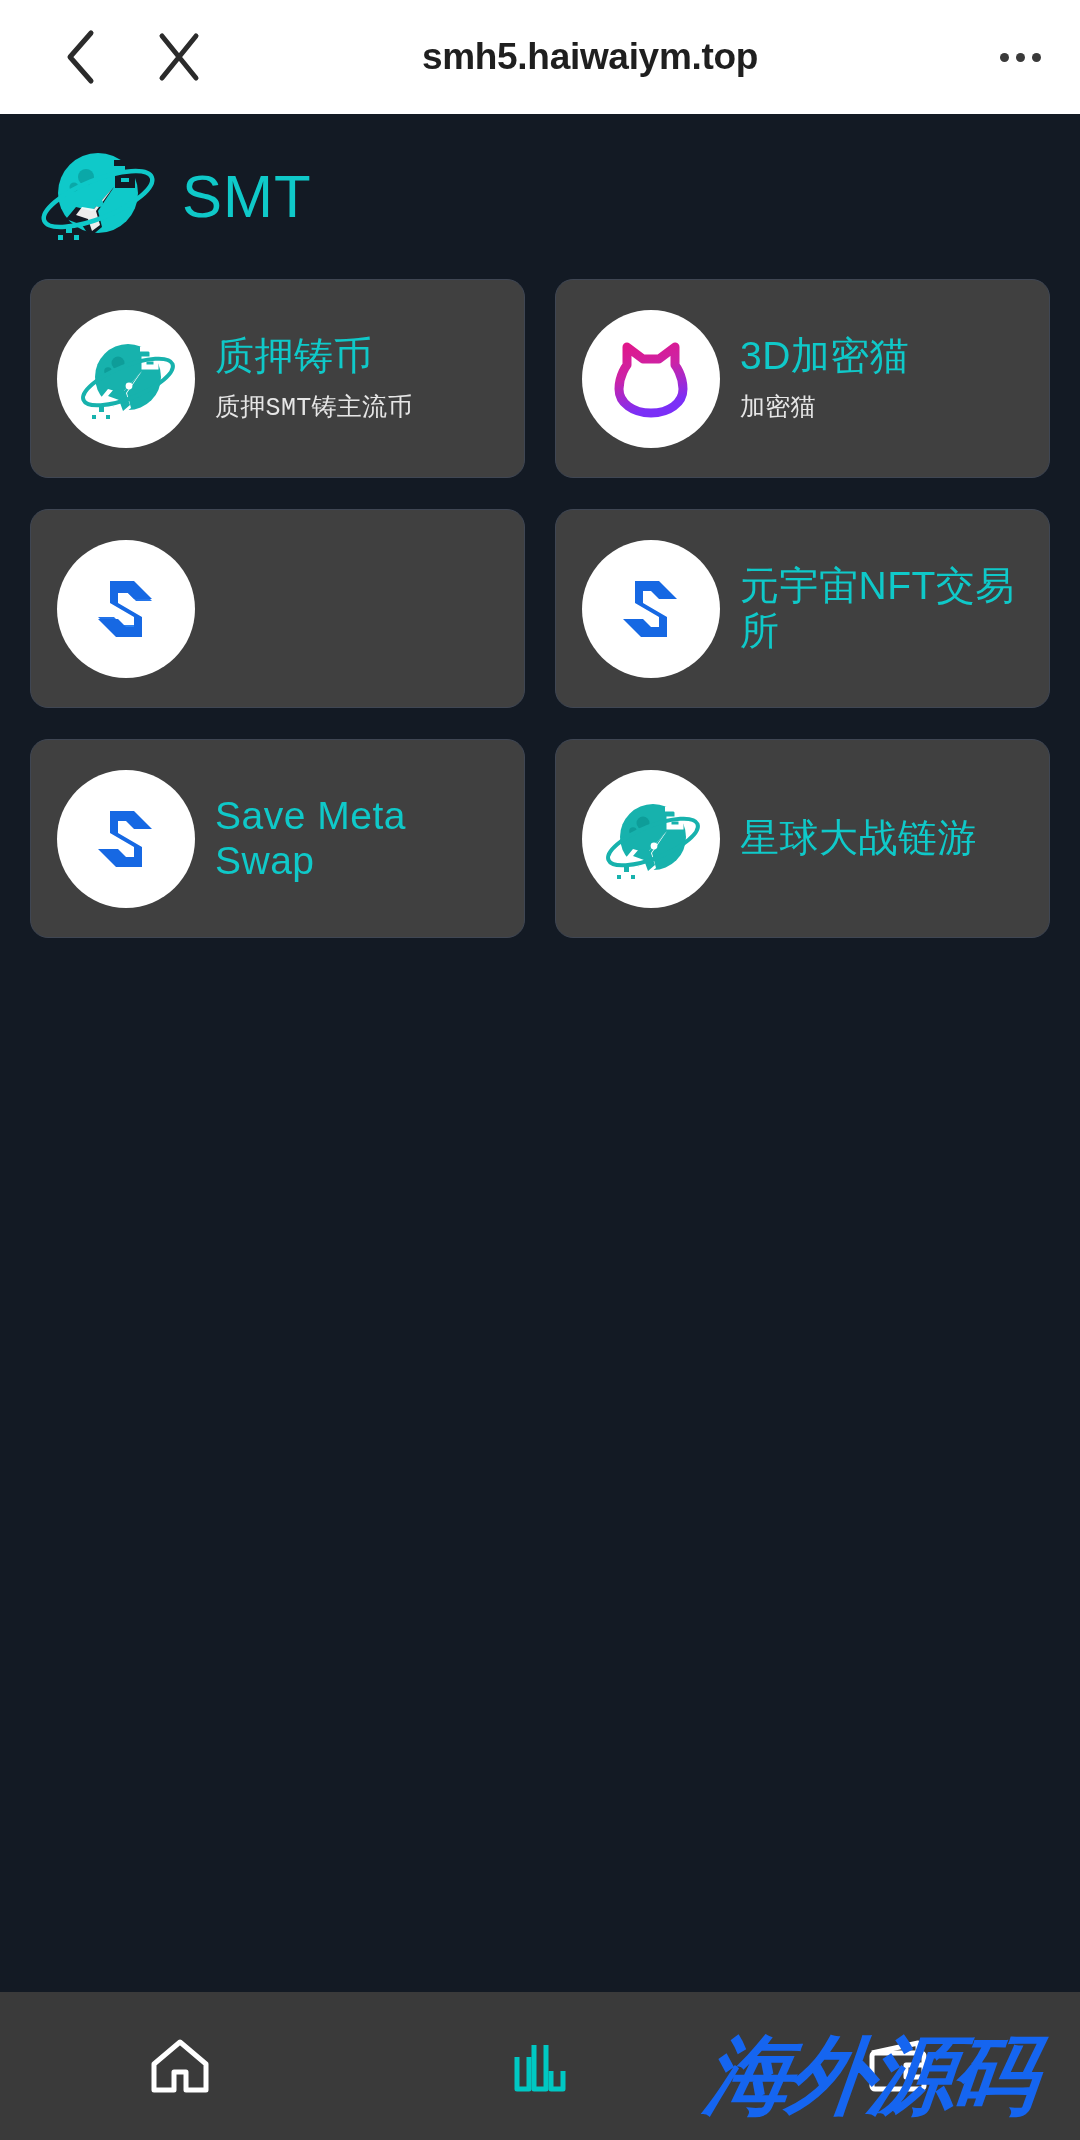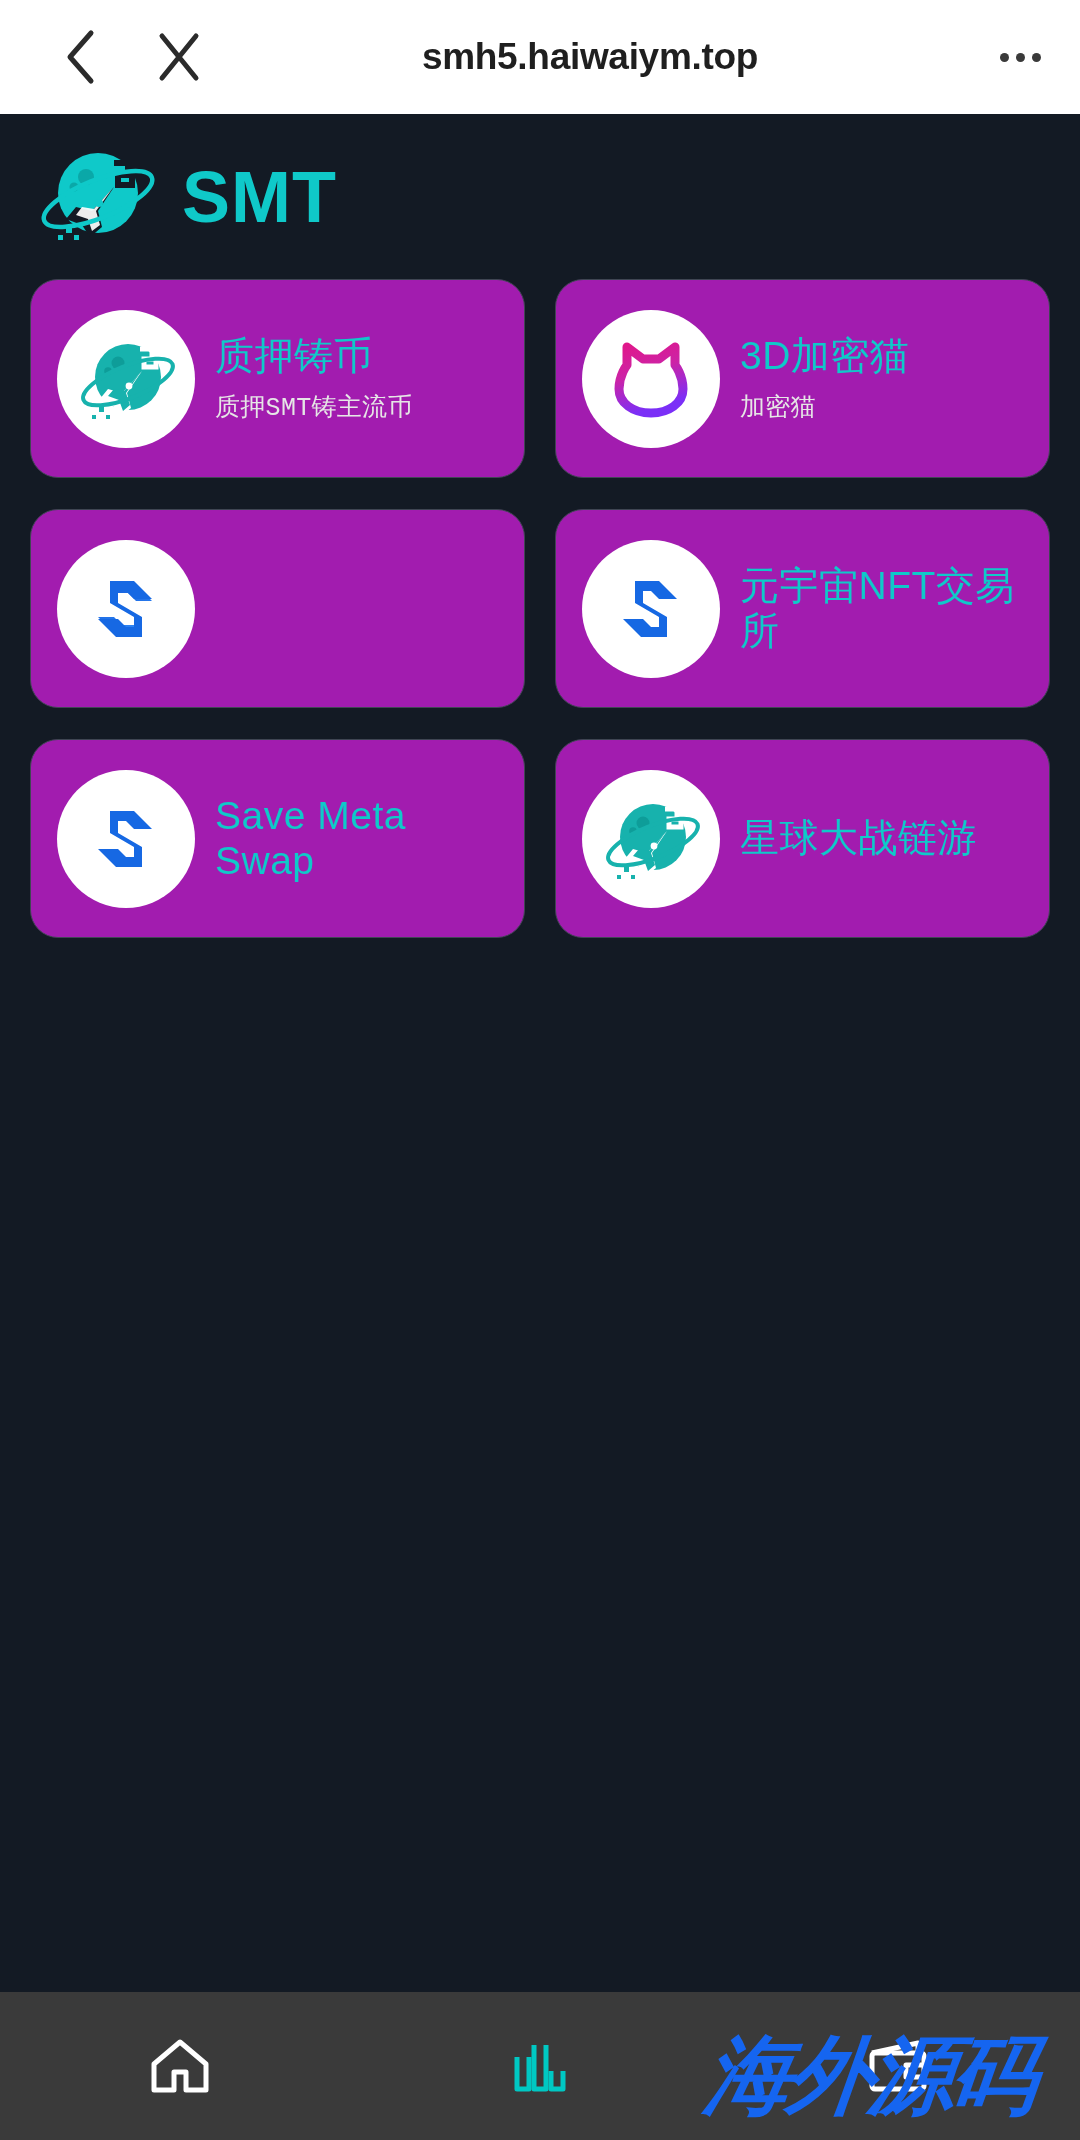--- a/index.html
+++ b/index.html
@@ -84,41 +84,41 @@
   
   .brand {
     display: flex;
     align-items: center;
     height: 165px;
     padding-left: 6px;
     gap: 22px;
   }
   .brand-logo { width: 124px; height: 112px; flex: 0 0 auto; }
   .brand-name {
-    font-size: 72px;
+    font-size: 60px;
     color: #0fc9c9;
     letter-spacing: 1px;
     line-height: 1;
-    font-weight: 700;
+    font-weight: 400;
   }
 
   
   .grid {
     display: grid;
     grid-template-columns: 1fr 1fr;
     column-gap: 30px;
     row-gap: 31px;
     padding: 0 0 0 0;
   }
   .card {
     position: relative;
     height: 199px;
-    background: #a21caf;
+    background: #404040;
     border: 1px solid #3f4653;
-    border-radius: 28px;
+    border-radius: 18px;
     display: flex;
     align-items: center;
     padding: 0 18px 0 26px;
     cursor: pointer;
     overflow: hidden;
   }
   .card-icon {
     width: 138px;
     height: 138px;
     border-radius: 50%;

